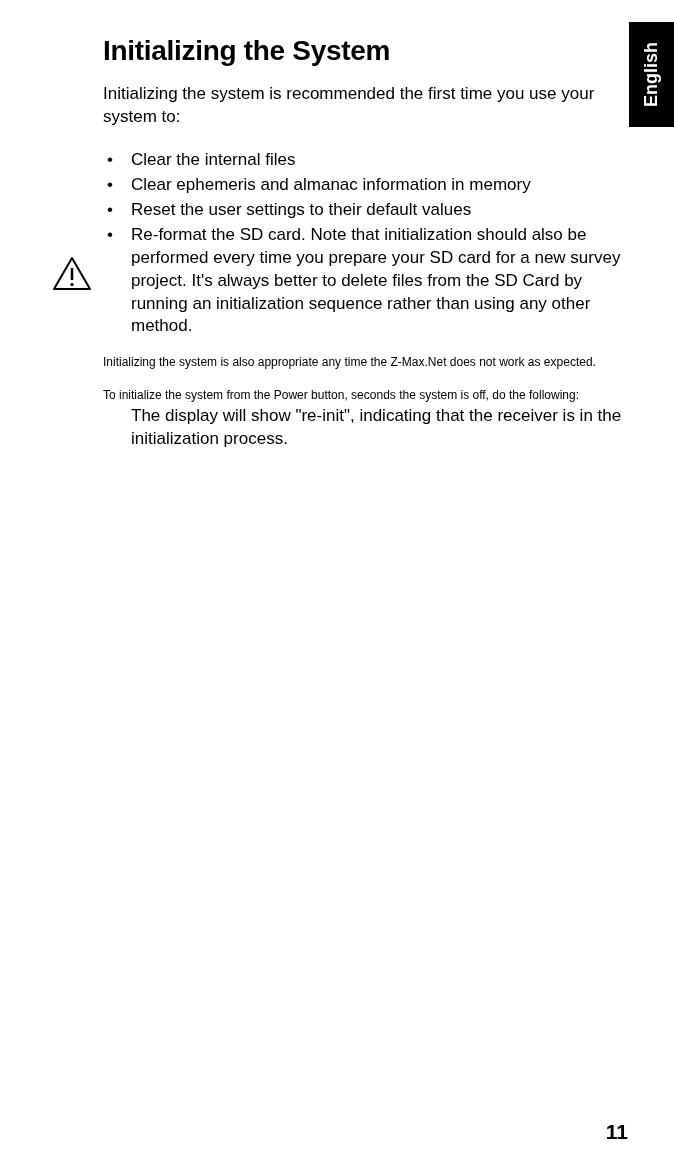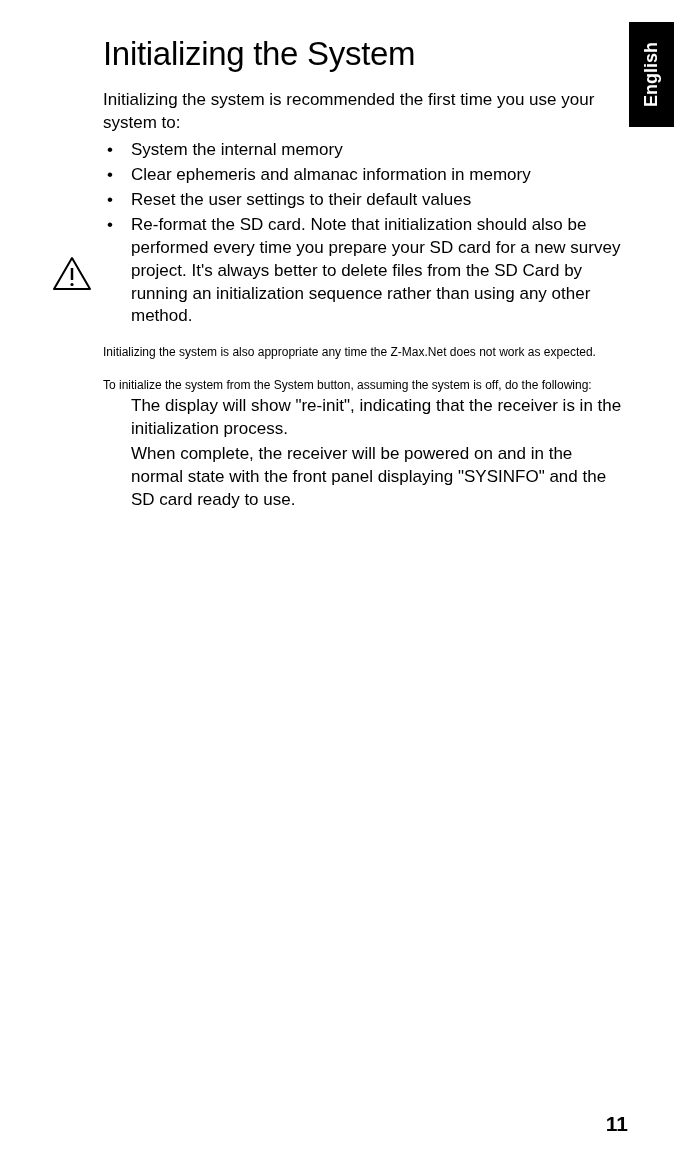--- a/index.html
+++ b/index.html
@@ -30,29 +30,29 @@
     .language-tab span {
       transform: rotate(-90deg);
       font-weight: bold;
       font-size: 18px;
       white-space: nowrap;
     }
     .content {
       padding: 35px 48px 0 103px;
     }
     h1 {
-      font-size: 33px;
-      font-weight: normal;
+      font-size: 28px;
+      font-weight: bold;
       margin-bottom: 16px;
       letter-spacing: -0.3px;
     }
     .intro {
       font-size: 17px;
       line-height: 1.35;
-      margin-bottom: 4px;
+      margin-bottom: 20px;
     }
     ul {
       list-style: none;
       padding: 0;
     }
     ul li {
       font-size: 17px;
       line-height: 1.35;
       padding-left: 28px;
       position: relative;
@@ -84,21 +84,21 @@
       top: 256px;
       width: 40px;
       height: 36px;
     }
     .warning-icon svg {
       width: 100%;
       height: 100%;
     }
     .page-number {
       position: absolute;
-      bottom: 30px;
+      bottom: 22px;
       right: 46px;
       font-size: 21px;
       font-weight: bold;
     }
   </style>
 </head>
 <body>
 
 <div class="language-tab">
   <span>English</span>
@@ -109,28 +109,25 @@
     <path d="M20 2 L38 33 L2 33 Z" fill="none" stroke="#000" stroke-width="2" stroke-linejoin="round"></path>
     <line x1="20" y1="12" x2="20" y2="24" stroke="#000" stroke-width="2.5"></line>
     <circle cx="20" cy="28.5" r="1.6" fill="#000"></circle>
   </svg>
 </div>
 
 <div class="content">
   <h1>Initializing the System</h1>
   <p class="intro">Initializing the system is recommended the first time you use your system to:</p>
   <ul>
-    <li>System the internal memory</li>
+    <li>Clear the internal files</li>
     <li>Clear ephemeris and almanac information in memory</li>
     <li>Reset the user settings to their default values</li>
     <li>Re-format the SD card. Note that initialization should also be performed every time you prepare your SD card for a new survey project. It's always better to delete files from the SD Card by running an initialization sequence rather than using any other method.</li>
   </ul>
   <p class="para">Initializing the system is also appropriate any time the Z-Max.Net does not work as expected.</p>
-  <p class="para">To initialize the system from the System button, assuming the system is off, do the following:</p>
+  <p class="para">To initialize the system from the Power button, seconds the system is off, do the following:</p>
   <p class="sub-para">
     <span>The display will show "</span><span class="bold-term">re-init</span><span>", indicating that the receiver is in the initialization process.</span>
-  </p>
-  <p class="sub-para">
-    <span>When complete, the receiver will be powered on and in the normal state with the front panel displaying "</span><span class="bold-term">SYSINFO</span><span>" and the SD card ready to use.</span>
   </p>
 </div>
 
 <div class="page-number">11</div>
 
 </body></html>

